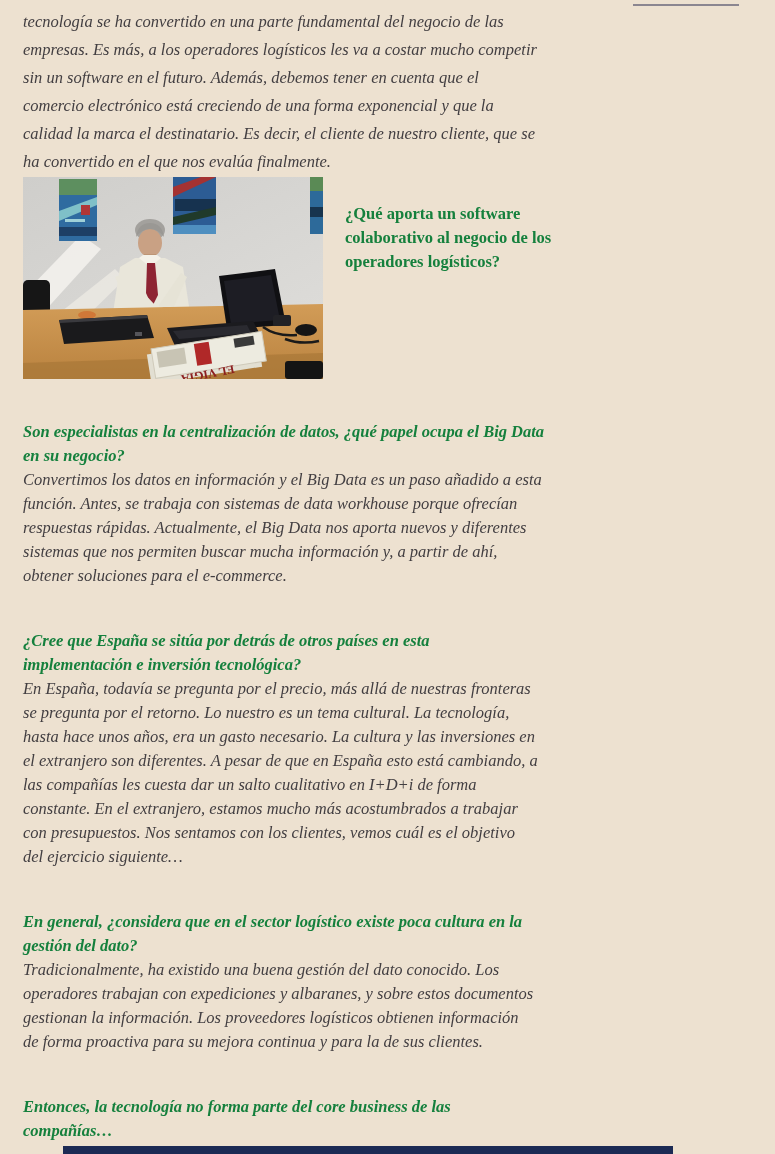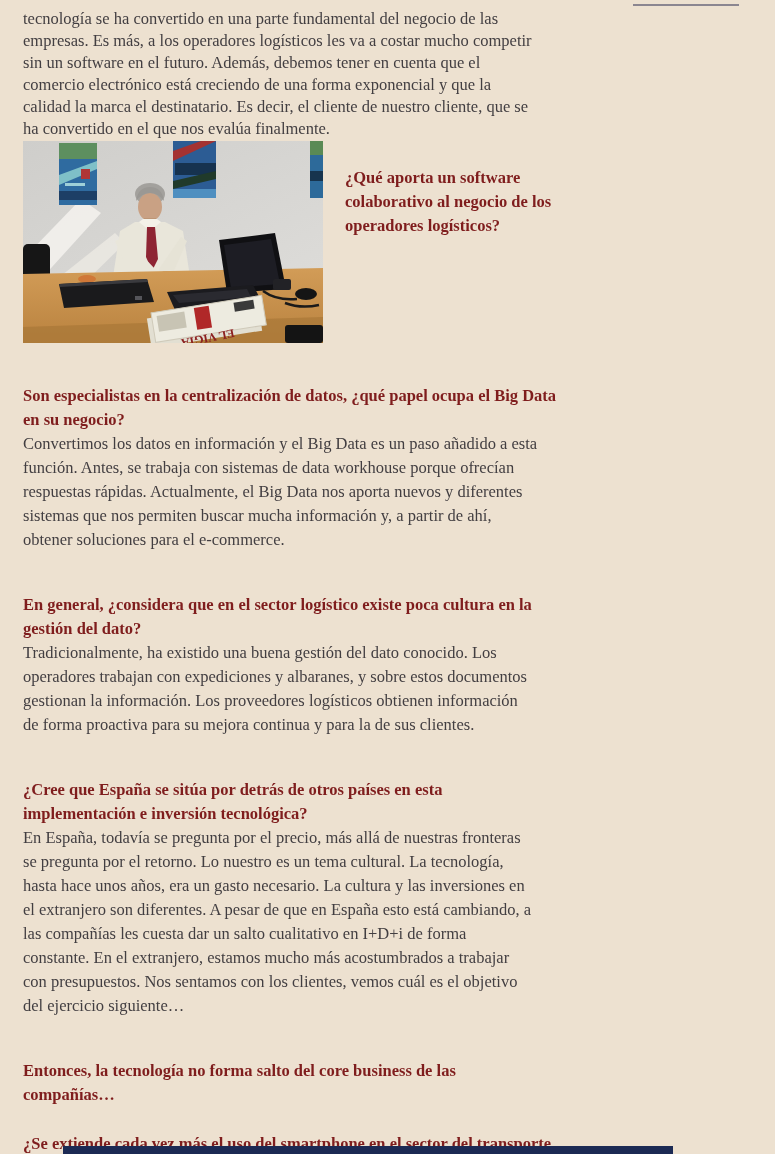--- a/index.html
+++ b/index.html
@@ -8,30 +8,30 @@
     background: #EDE1D0;
     font-family: "Liberation Serif", "DejaVu Serif", serif;
     color: #423E41;
     position: relative;
     overflow: hidden;
   }
   .content {
     position: absolute; left: 23px; top: 8px; width: 595px;
   }
   p { margin: 0; font-size: 16.5px; line-height: 24px; white-space: pre-line; }
-  p.intro { line-height: 22px; }
-  .q { font-weight: bold; color: #7f1d1d; }
+  p.intro { line-height: 28px; font-style: italic; }
+  .q { font-weight: bold; color: #15803d; }
   .media-row { display: flex; margin-top: 1px; margin-bottom: 14px; }
   .photo {
     width: 300px; height: 202px; flex: 0 0 300px;
     background: #d6d5d3; overflow: hidden;
   }
   .photo svg { display: block; }
   .photo-side { margin-left: 22px; padding-top: 25px; width: 270px; }
-  .qa-block { margin-top: 41px; }
+  .qa-block { margin-top: 41px; font-style: italic; }
   .trailing { margin-top: 25px; }
   .sidebar-divider {
     position: absolute; left: 633px; top: 4px; width: 106px; height: 2px;
     background: #8B8690;
   }
   .footer-bar {
     position: absolute; left: 63px; bottom: 0; width: 610px; height: 8px;
     background: #1C2A54;
   }
 </style>
@@ -153,43 +153,43 @@
     <p class="q">Son especialistas en la centralización de datos, ¿qué papel ocupa el Big Data
 en su negocio?</p>
     <p>Convertimos los datos en información y el Big Data es un paso añadido a esta
 función. Antes, se trabaja con sistemas de data workhouse porque ofrecían
 respuestas rápidas. Actualmente, el Big Data nos aporta nuevos y diferentes
 sistemas que nos permiten buscar mucha información y, a partir de ahí,
 obtener soluciones para el e-commerce.</p>
   </div>
 
   <div class="qa-block">
-    <p class="q">En general, ¿considera que en el sector logístico existe poca cultura en la
-gestión del dato?</p>
-    <p>Tradicionalmente, ha existido una buena gestión del dato conocido. Los
-operadores trabajan con expediciones y albaranes, y sobre estos documentos
-gestionan la información. Los proveedores logísticos obtienen información
-de forma proactiva para su mejora continua y para la de sus clientes.</p>
-  </div>
-
-  <div class="qa-block">
     <p class="q">¿Cree que España se sitúa por detrás de otros países en esta
 implementación e inversión tecnológica?</p>
     <p>En España, todavía se pregunta por el precio, más allá de nuestras fronteras
 se pregunta por el retorno. Lo nuestro es un tema cultural. La tecnología,
 hasta hace unos años, era un gasto necesario. La cultura y las inversiones en
 el extranjero son diferentes. A pesar de que en España esto está cambiando, a
 las compañías les cuesta dar un salto cualitativo en I+D+i de forma
 constante. En el extranjero, estamos mucho más acostumbrados a trabajar
 con presupuestos. Nos sentamos con los clientes, vemos cuál es el objetivo
 del ejercicio siguiente…</p>
   </div>
 
   <div class="qa-block">
-    <p class="q">Entonces, la tecnología no forma salto del core business de las
+    <p class="q">En general, ¿considera que en el sector logístico existe poca cultura en la
+gestión del dato?</p>
+    <p>Tradicionalmente, ha existido una buena gestión del dato conocido. Los
+operadores trabajan con expediciones y albaranes, y sobre estos documentos
+gestionan la información. Los proveedores logísticos obtienen información
+de forma proactiva para su mejora continua y para la de sus clientes.</p>
+  </div>
+
+  <div class="qa-block">
+    <p class="q">Entonces, la tecnología no forma parte del core business de las
 compañías…</p>
   </div>
 
   <p class="q trailing">¿Se extiende cada vez más el uso del smartphone en el sector del transporte</p>
 
 </div>
 
 <div class="footer-bar"></div>
 
 </body></html>

